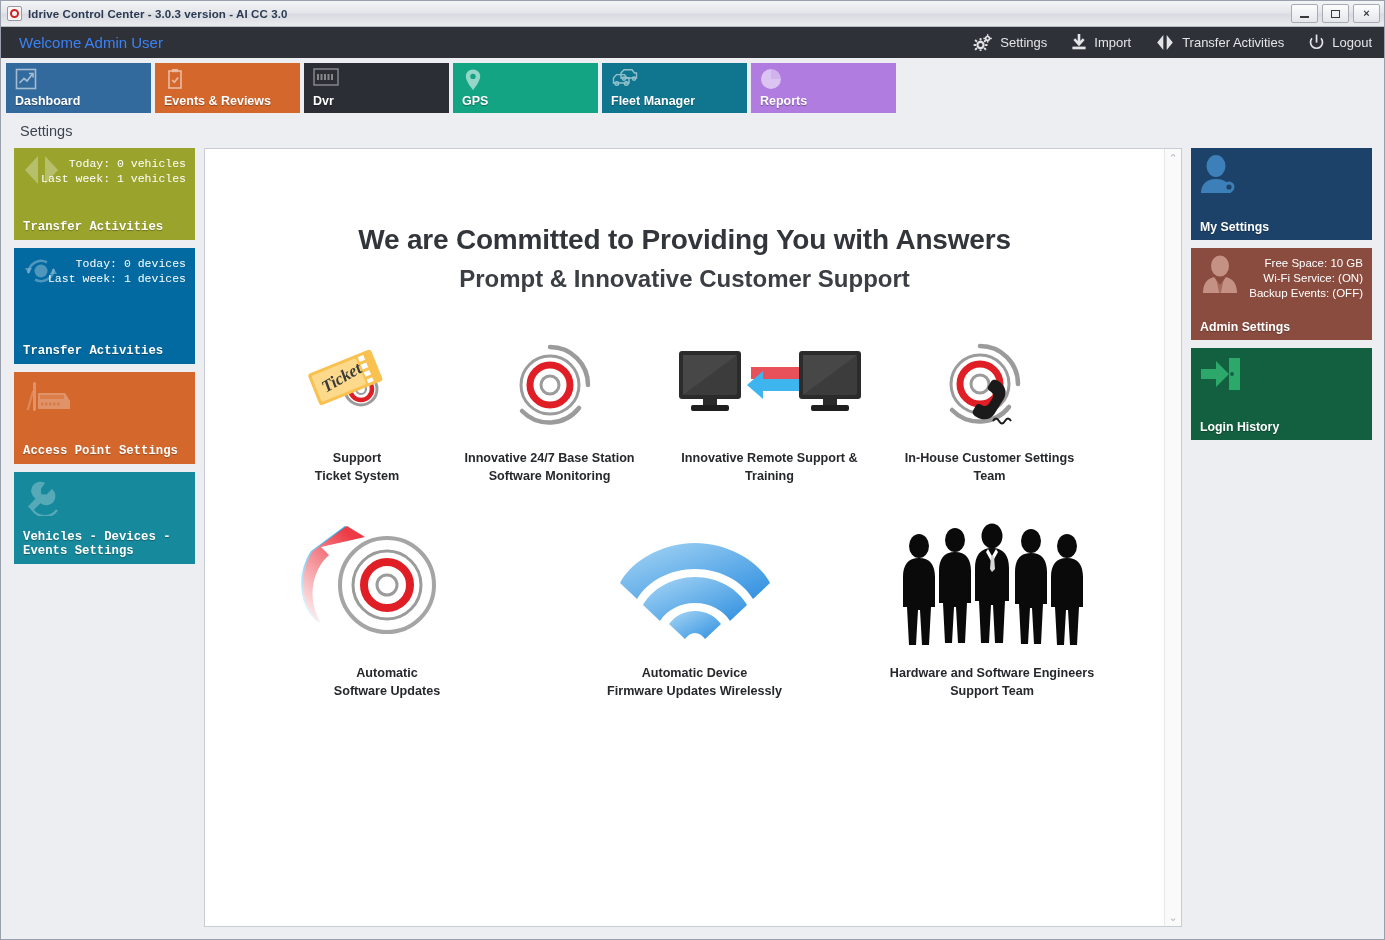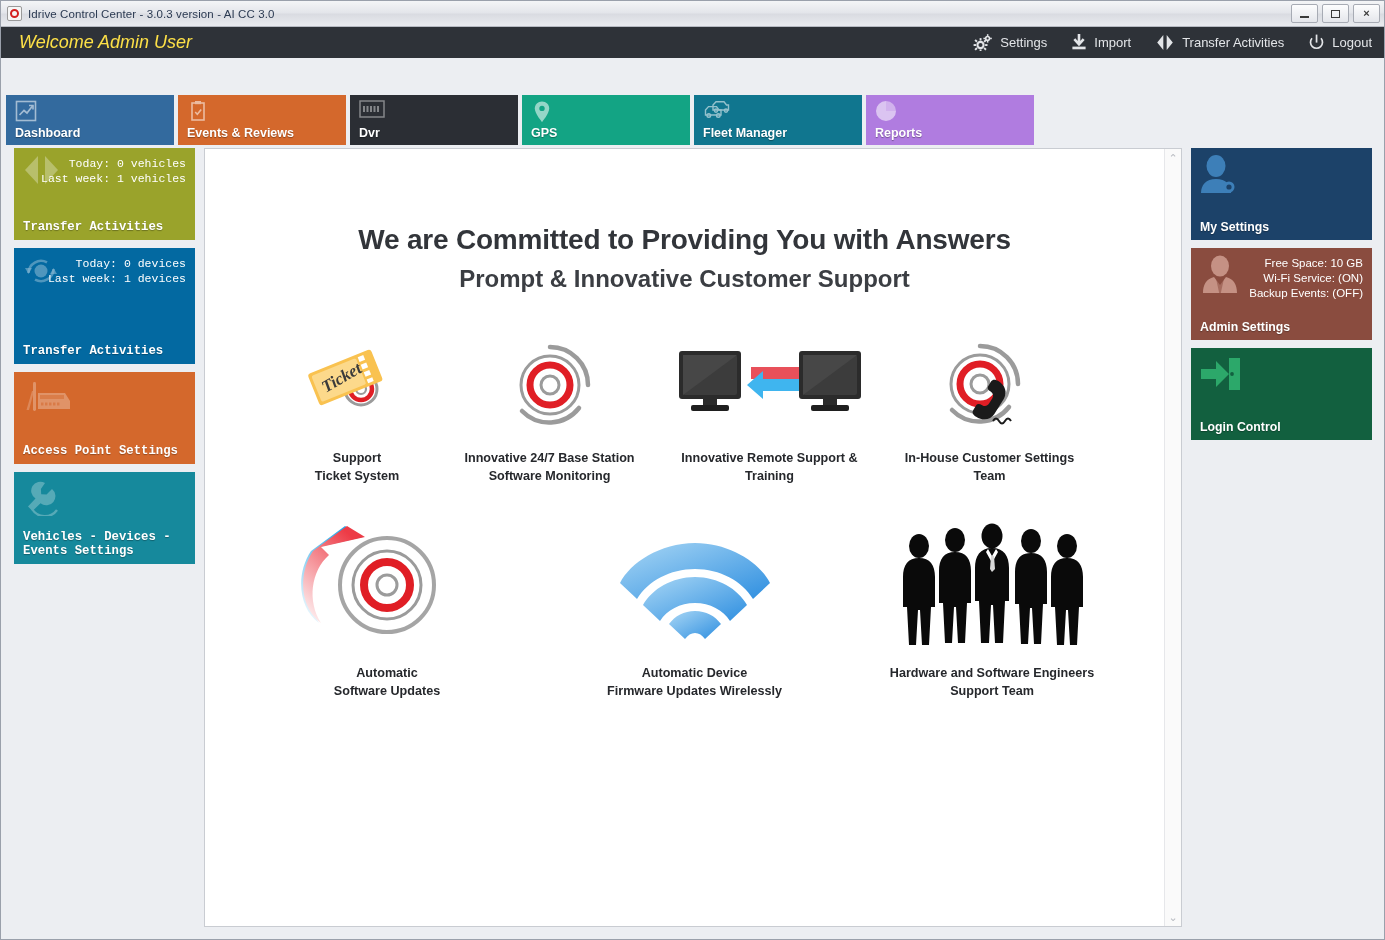--- a/index.html
+++ b/index.html
@@ -31,21 +31,21 @@
     border: 1px solid #9a9a9a; border-radius: 2px;
     background: #f6f6f6;
     display: flex; align-items: center; justify-content: center;
     margin-right: 6px;
   }
   .app-logo .ring {
     width: 9px; height: 9px; border-radius: 50%;
     border: 2px solid #d32020;
   }
   .title-text {
-    font-size: 11.5px; font-weight: normal; color: #2b3a52;
+    font-size: 11.5px; font-weight: bold; color: #2b3a52;
     letter-spacing: 0.1px;
     white-space: nowrap;
   }
   .win-btns {
     position: absolute; right: 4px; top: 3px;
     display: flex; gap: 4px;
   }
   .win-btn {
     width: 27px; height: 19px;
     border: 1px solid #a7abb4;
@@ -59,45 +59,44 @@
   .win-btn .g-close { font-size: 11px; font-weight: bold; color: #3a3a3a; line-height: 1; }
 
   
   .topbar {
     height: 31px; flex: 0 0 31px;
     background: #2e3238;
     display: flex; align-items: center;
     padding: 0 12px 0 18px;
     color: #e8eaed;
   }
-  .welcome { font-size: 18px; color: #fde047; font-style: italic; }
+  .welcome { font-size: 15px; color: #3b82f6; }
   .topbar-actions {
     margin-left: auto; display: flex; align-items: center; gap: 24px;
   }
   .tb-item {
     display: flex; align-items: center; gap: 7px;
     font-size: 13px; color: #e3e5e8;
     cursor: pointer; white-space: nowrap;
   }
   .tb-item svg { display: block; }
 
   
   .navtabs {
     flex: 0 0 56px; height: 56px;
     display: flex; align-items: flex-start;
     padding: 5px 0 0 5px;
     background: #eceef2;
     gap: 4px;
   }
   .navtab {
-    width: 168px; height: 50px;
+    width: 145px; height: 50px;
     position: relative;
     color: #fff; cursor: pointer;
     padding: 5px 0 0 9px;
-    margin-top: 32px;
   }
   .navtab .nt-icon { opacity: 0.55; }
   .navtab .nt-label {
     position: absolute; left: 9px; bottom: 5px;
     font-size: 12.5px; font-weight: bold;
     text-shadow: 0 1px 1px rgba(0,0,0,0.35);
     white-space: nowrap;
   }
 
   
@@ -669,19 +668,19 @@
       <div class="tile" style="background:#12603f;height:92px">
         <span class="tile-icon" style="top:8px;left:10px;opacity:1">
           <svg width="40" height="36" viewBox="0 0 40 36">
             <g fill="#2ca86a">
               <path d="M0 13 L15 13 L15 5 L28 18 L15 31 L15 23 L0 23 Z"></path>
               <rect x="28" y="2" width="11" height="32"></rect>
             </g>
             <circle cx="31" cy="18" r="1.9" fill="#12603f"></circle>
           </svg>
         </span>
-        <div class="tile-title">Login Control</div>
+        <div class="tile-title">Login History</div>
       </div>
 
     </div>
 
   </div>
 </div>
 
 </body></html>

